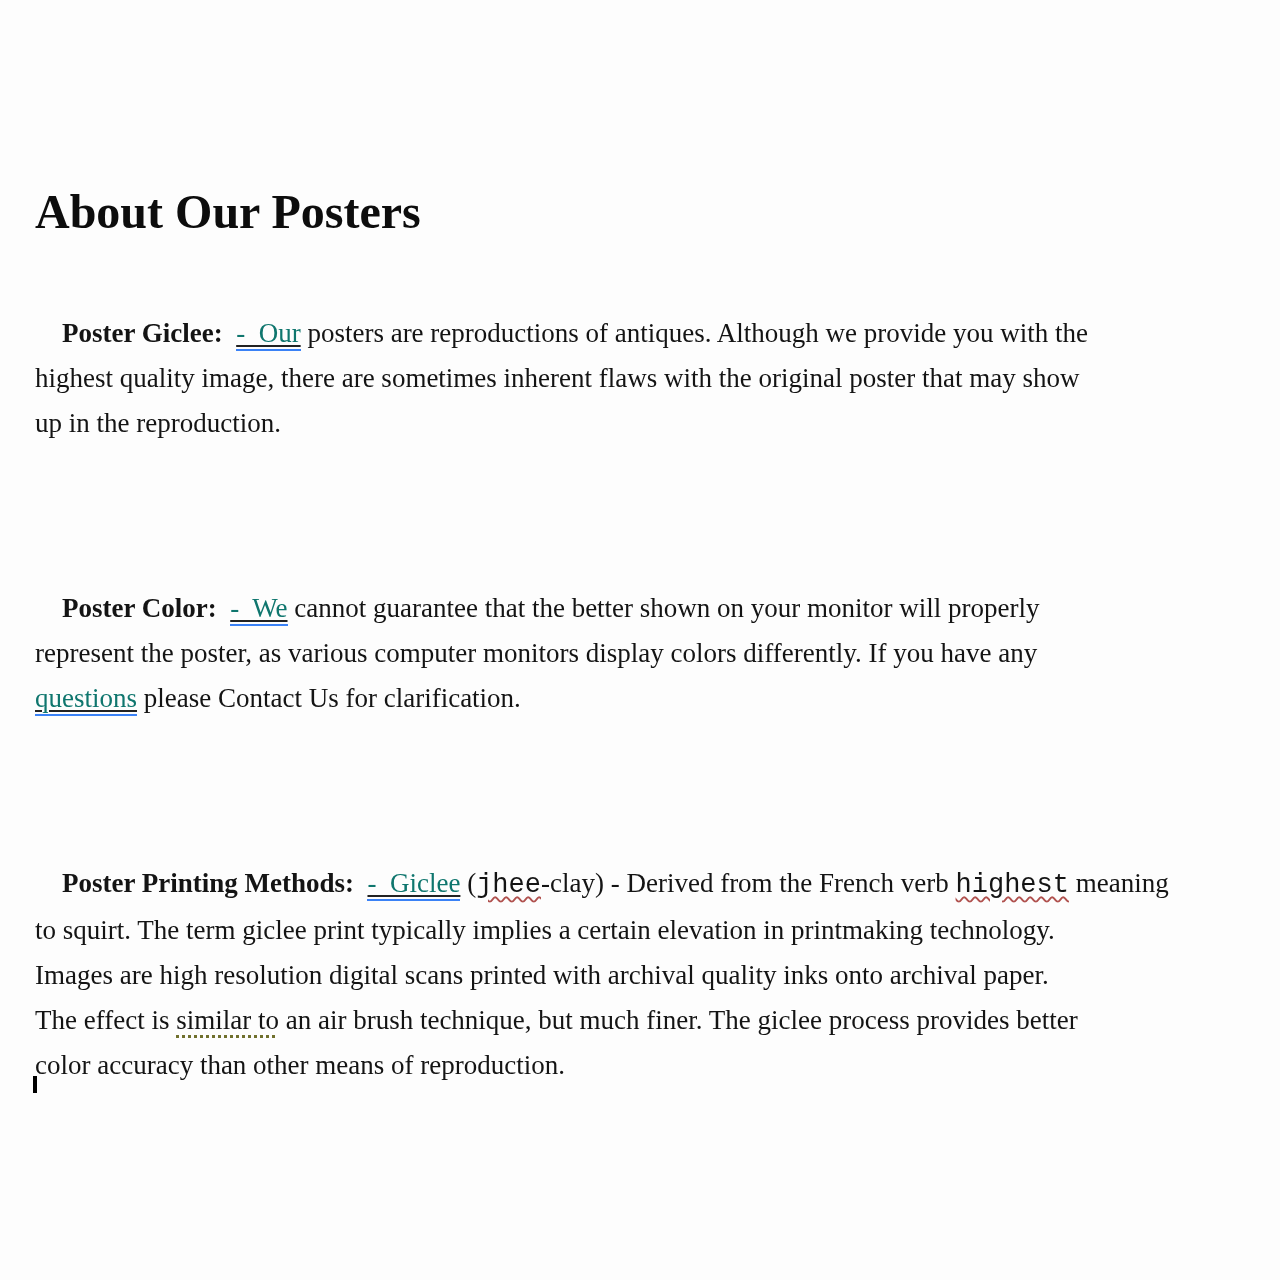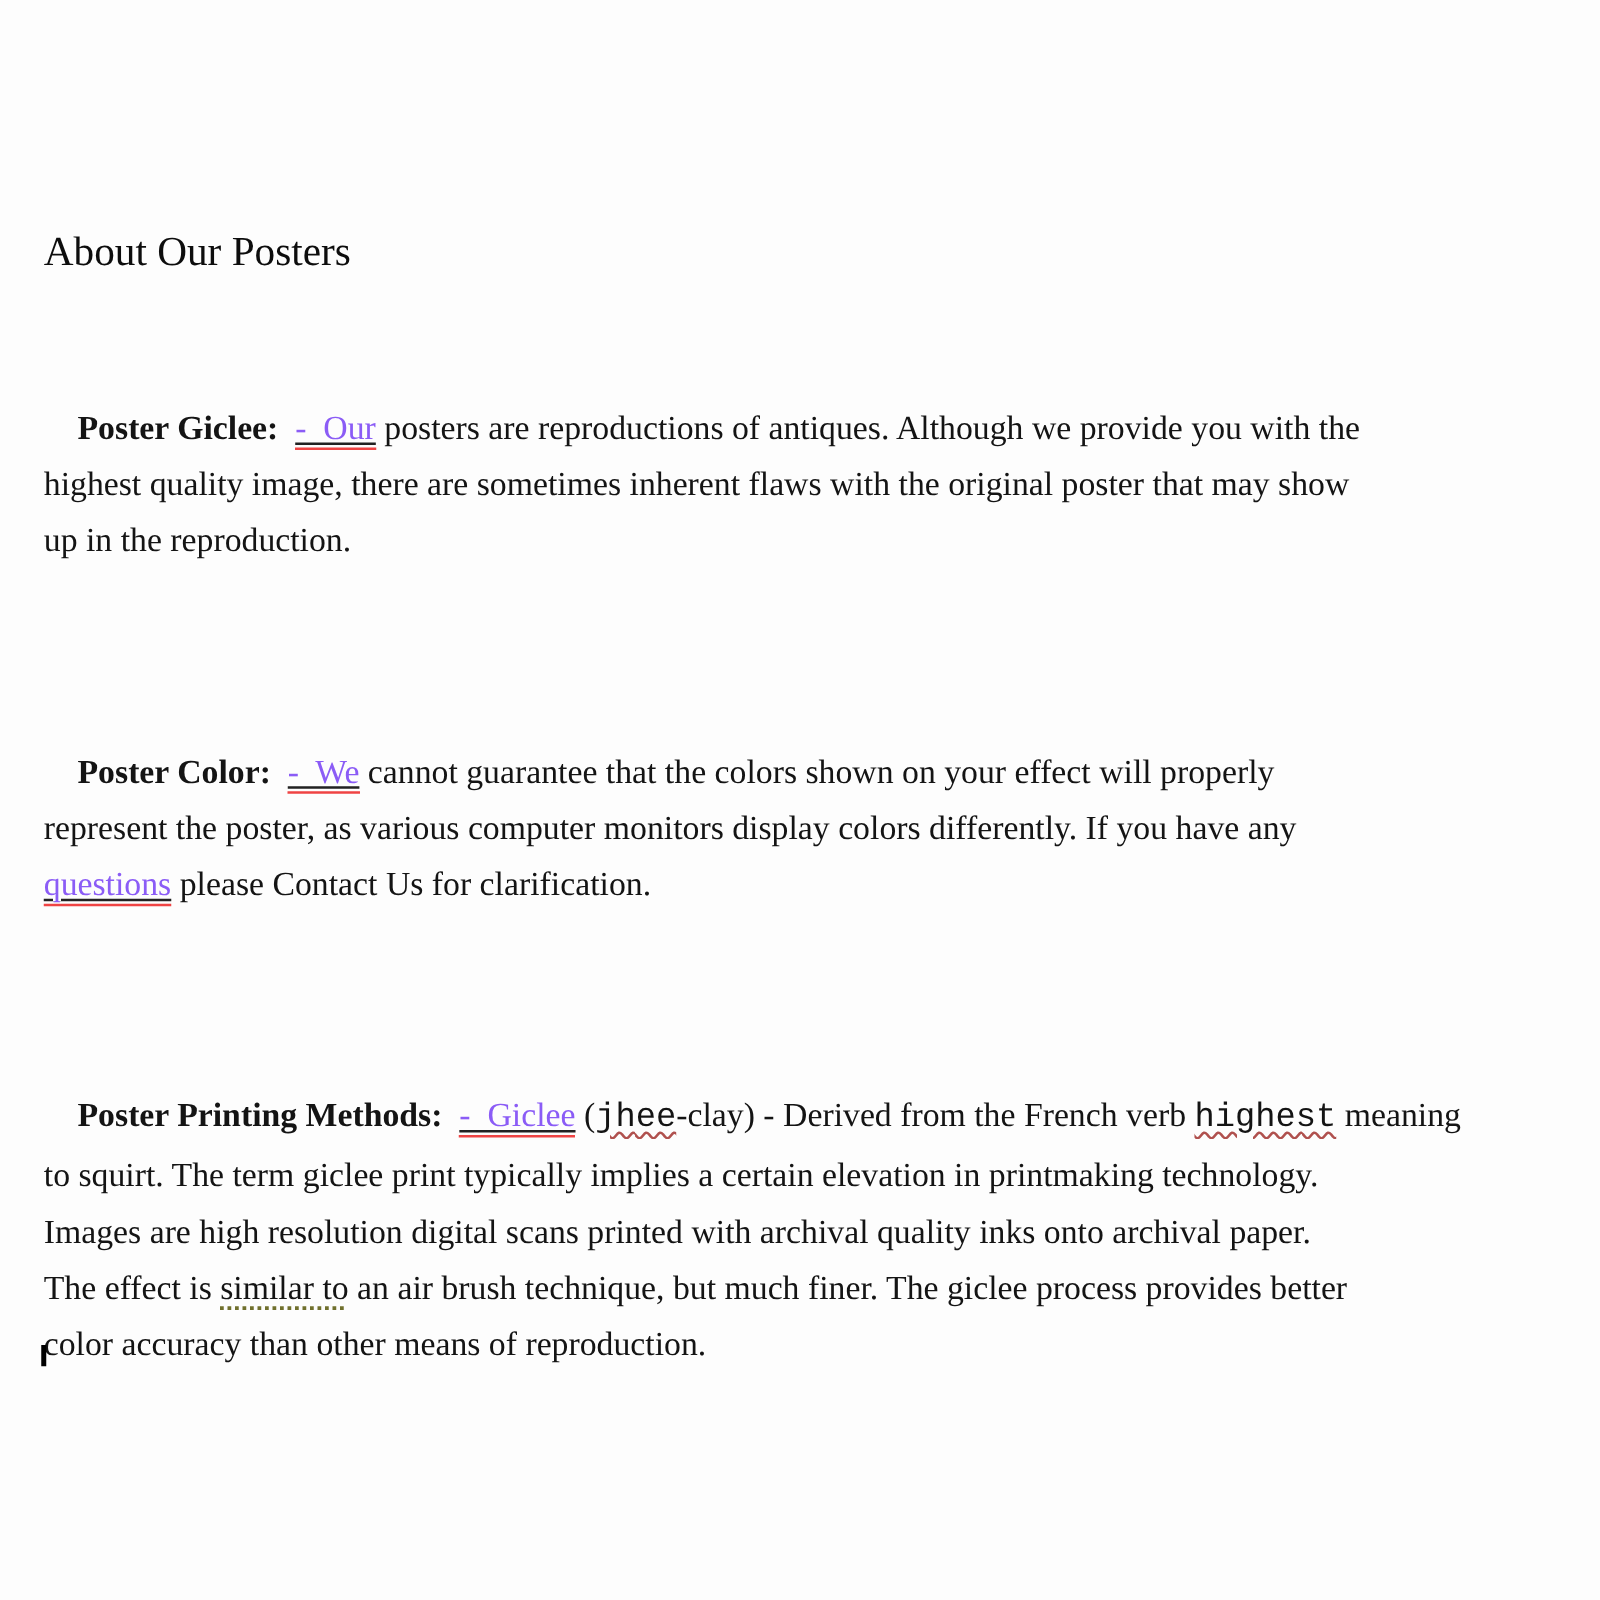--- a/index.html
+++ b/index.html
@@ -12,44 +12,44 @@
     height: 1280px;
     position: relative;
     font-family: "Liberation Serif", "DejaVu Serif", serif;
     color: #141414;
     overflow: hidden;
   }
   .page {
     padding: 183px 20px 0 35px;
   }
   h1.page-title {
-    font-size: 33px;
+    font-size: 48px;
     line-height: 1.2;
-    font-weight: normal;
-    margin: 0 0 52px 0;
+    font-weight: bold;
+    margin: 0 0 25px 0;
     color: #0d0d0d;
   }
   p.section {
     font-size: 27px;
     line-height: 45px;
     margin: 0 0 50px 0;
     white-space: pre-wrap;
     max-width: 1215px;
   }
   .section-label {
     font-weight: bold;
   }
   
   .dlink {
-    color: #8b5cf6;
+    color: #0f766e;
     text-decoration: underline;
     text-decoration-color: #222222;
     text-decoration-thickness: 2px;
     text-underline-offset: 3px;
-    border-bottom: 2px solid #ef4444;
+    border-bottom: 2px solid #3b82f6;
     padding-bottom: 1px;
     cursor: pointer;
   }
   
   .sp-red {
     text-decoration: underline;
     text-decoration-style: wavy;
     text-decoration-color: #b0514e;
     text-decoration-thickness: 2px;
     text-underline-offset: 4px;
@@ -79,21 +79,21 @@
 
   <h1 class="page-title">About Our Posters</h1>
 
   <p class="section">
     <span class="section-label">Poster Giclee:  </span><span class="dlink">-  Our</span><span> posters are reproductions of antiques. Although we provide you with the
 highest quality image, there are sometimes inherent flaws with the original poster that may show
 up in the reproduction.</span>
   </p>
 
   <p class="section">
-    <span class="section-label">Poster Color:  </span><span class="dlink">-  We</span><span> cannot guarantee that the colors shown on your effect will properly
+    <span class="section-label">Poster Color:  </span><span class="dlink">-  We</span><span> cannot guarantee that the better shown on your monitor will properly
 represent the poster, as various computer monitors display colors differently. If you have any
 </span><span class="dlink">questions</span><span> please Contact Us for clarification.</span>
   </p>
 
 
   <p class="section">
     <span class="section-label">Poster Printing Methods:  </span><span class="dlink">-  Giclee</span><span> (</span><span class="sp-red">jhee</span><span>-clay) - Derived from the French verb </span><span class="sp-red">highest</span><span> meaning
 to squirt. The term giclee print typically implies a certain elevation in printmaking technology.
 Images are high resolution digital scans printed with archival quality inks onto archival paper.
 The effect is </span><span class="gr-dot">similar to</span><span> an air brush technique, but much finer. The giclee process provides better

